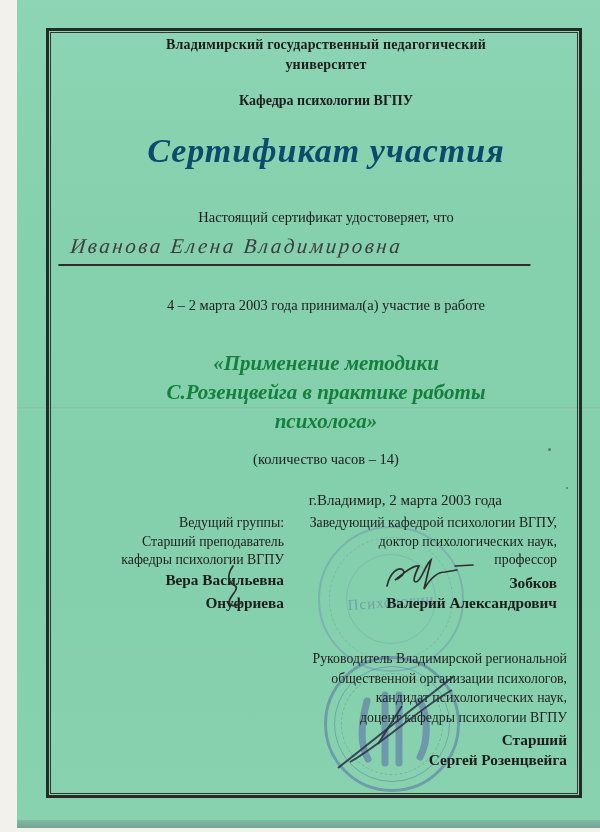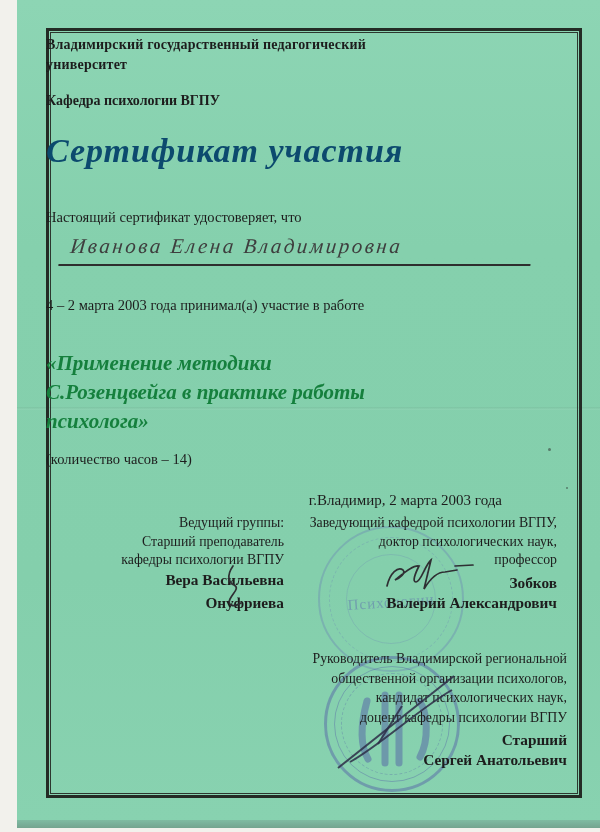--- a/index.html
+++ b/index.html
@@ -27,21 +27,21 @@
     opacity: .8;
   }
   .frame {
     position: absolute; left: 46px; top: 28px; width: 536px; height: 770px;
     border: 3px solid #242b25;
   }
   .frame-inner {
     position: absolute; inset: 1px;
     border: 1px solid #2d372f;
   }
-  .c { position: absolute; left: 46px; width: 532px; text-align: left; }
+  .c { position: absolute; left: 60px; width: 532px; text-align: center; }
   .uni { font-weight: bold; font-size: 14px; letter-spacing: .2px; }
   .dept { font-weight: bold; font-size: 14px; }
   .cert-title {
     font-size: 34px; font-weight: bold; font-style: italic; letter-spacing: 1px;
     color: #0c4a6e;
   }
   .statement { font-size: 14.5px; }
   .name-line {
     position: absolute; left: 60px; top: 234px; width: 472px; height: 32px;
     border-bottom: 2px solid #2e2e2e;
@@ -140,21 +140,21 @@
     <div class="sig-name first">Зобков</div>
     <div class="sig-name">Валерий Александрович</div>
   </div>
 
   <div class="sig-col" style="left:285px; top:649px; width:282px; line-height:19.6px">
     <div>Руководитель Владимирской региональной</div>
     <div>общественной организации психологов,</div>
     <div>кандидат психологических наук,</div>
     <div>доцент кафедры психологии ВГПУ</div>
     <div class="sig-name first">Старший</div>
-    <div class="sig-name">Сергей Анатольевич</div>
+    <div class="sig-name">Сергей Розенцвейга</div>
   </div>
 
   <svg class="overlay-svg" width="600" height="832" viewBox="0 0 600 832">
     <g fill="none" stroke="#2f2f33" stroke-width="1.7" stroke-linecap="round">
 
       <path d="M233,566 c-7,10 -4,17 1,19 c6,3 -1,8 -4,14 c-3,6 3,9 11,4"></path>
 
       <path d="M387,586 c3,-13 11,-20 16,-16 c3,3 -3,8 -8,10 c9,-7 18,-15 24,-14 c-4,8 -7,16 -3,16 c5,0 9,-17 15,-22 l-7,29 c6,-10 13,-17 21,-17 l12,-2"></path>
       <path d="M455,566 l18,-1"></path>
     </g>

